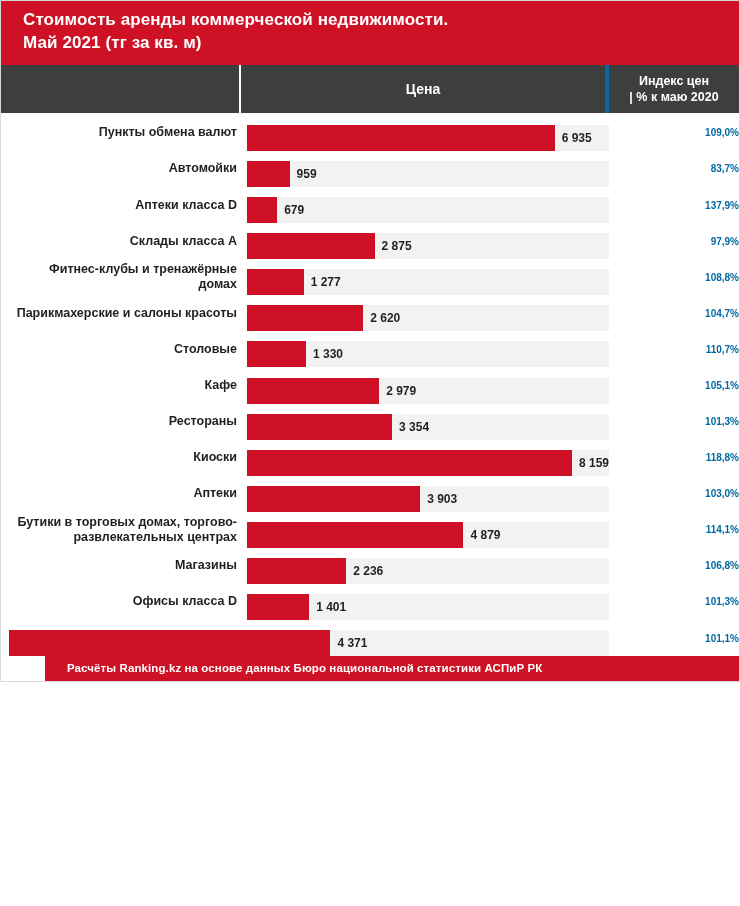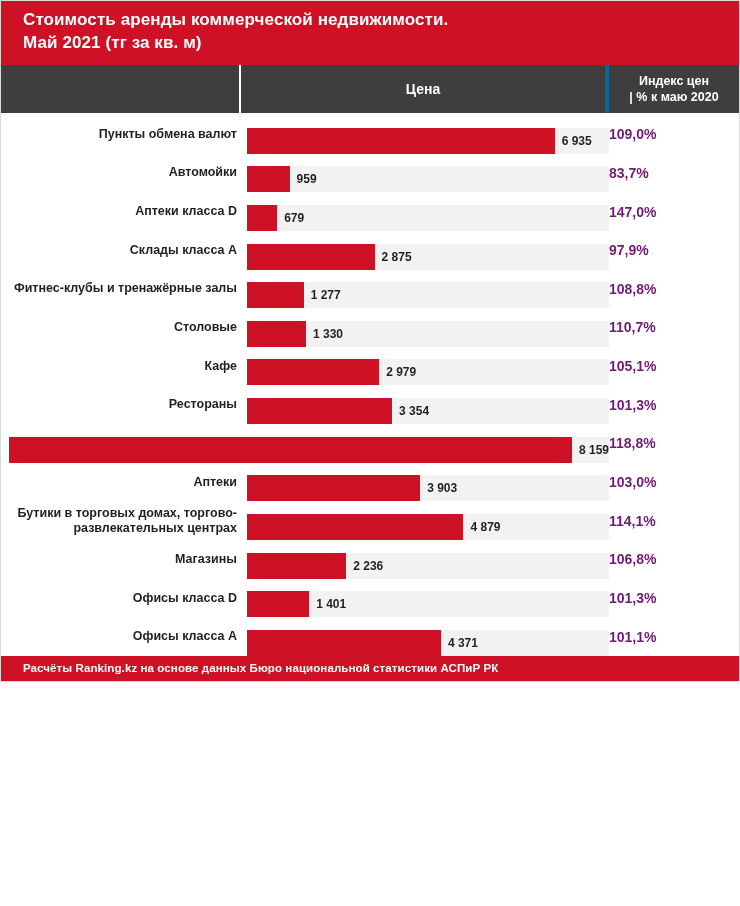--- a/index.html
+++ b/index.html
@@ -117,34 +117,35 @@
   .bar-value {
     font-size: 12px;
     font-weight: bold;
     color: #231f20;
     margin-left: 7px;
     white-space: nowrap;
   }
   .row .idx {
     width: 130px;
     flex: 0 0 130px;
-    text-align: left;
-    font-size: 14px;
-    font-weight: bold;
-    color: #701a75;
+    text-align: right;
+    font-size: 10px;
+    font-weight: bold;
+    color: #0369a1;
   }
 
   
   .footer {
     background: #cf1125;
     color: #ffffff;
     font-size: 11.5px;
     font-weight: bold;
     padding: 6px 0 7px 22px;
     letter-spacing: .1px;
+    margin-left: 44px;
   }
 </style>
 </head>
 <body>
 
 <div class="page">
 
   <div class="title-bar">
     <span class="title-line">Стоимость аренды коммерческой недвижимости.</span>
     <span class="title-line">Май 2021 (тг за кв. м)</span>
@@ -181,43 +182,53 @@
         <div class="idx">83,7%</div>
       </div>
       <div class="row">
         <div class="cat">Аптеки класса D</div>
         <div class="bar-cell">
           <div class="track">
             <div class="bar" style="width: 8.3221%;"></div>
             <span class="bar-value">679</span>
           </div>
         </div>
-        <div class="idx">147,0%</div>
+        <div class="idx">137,9%</div>
       </div>
       <div class="row">
         <div class="cat">Склады класса A</div>
         <div class="bar-cell">
           <div class="track">
             <div class="bar" style="width: 35.2372%;"></div>
             <span class="bar-value">2 875</span>
           </div>
         </div>
         <div class="idx">97,9%</div>
       </div>
       <div class="row">
-        <div class="cat">Фитнес-клубы и тренажёрные залы</div>
+        <div class="cat">Фитнес-клубы и тренажёрные домах</div>
         <div class="bar-cell">
           <div class="track">
             <div class="bar" style="width: 15.6514%;"></div>
             <span class="bar-value">1 277</span>
           </div>
         </div>
         <div class="idx">108,8%</div>
       </div>
       <div class="row">
+        <div class="cat">Парикмахерские и салоны красоты</div>
+        <div class="bar-cell">
+          <div class="track">
+            <div class="bar" style="width: 32.1118%;"></div>
+            <span class="bar-value">2 620</span>
+          </div>
+        </div>
+        <div class="idx">104,7%</div>
+      </div>
+      <div class="row">
         <div class="cat">Столовые</div>
         <div class="bar-cell">
           <div class="track">
             <div class="bar" style="width: 16.301%;"></div>
             <span class="bar-value">1 330</span>
           </div>
         </div>
         <div class="idx">110,7%</div>
       </div>
       <div class="row">
@@ -234,20 +245,21 @@
         <div class="cat">Рестораны</div>
         <div class="bar-cell">
           <div class="track">
             <div class="bar" style="width: 40.0662%;"></div>
             <span class="bar-value">3 354</span>
           </div>
         </div>
         <div class="idx">101,3%</div>
       </div>
       <div class="row">
+        <div class="cat">Киоски</div>
         <div class="bar-cell">
           <div class="track">
             <div class="bar" style="width: 100%;"></div>
             <span class="bar-value">8 159</span>
           </div>
         </div>
         <div class="idx">118,8%</div>
       </div>
       <div class="row">
         <div class="cat">Аптеки</div>
@@ -286,21 +298,20 @@
         <div class="cat">Офисы класса D</div>
         <div class="bar-cell">
           <div class="track">
             <div class="bar" style="width: 17.1712%;"></div>
             <span class="bar-value">1 401</span>
           </div>
         </div>
         <div class="idx">101,3%</div>
       </div>
       <div class="row">
-        <div class="cat">Офисы класса A</div>
         <div class="bar-cell">
           <div class="track">
             <div class="bar" style="width: 53.5727%;"></div>
             <span class="bar-value">4 371</span>
           </div>
         </div>
         <div class="idx">101,1%</div>
       </div>
     </div>
 

